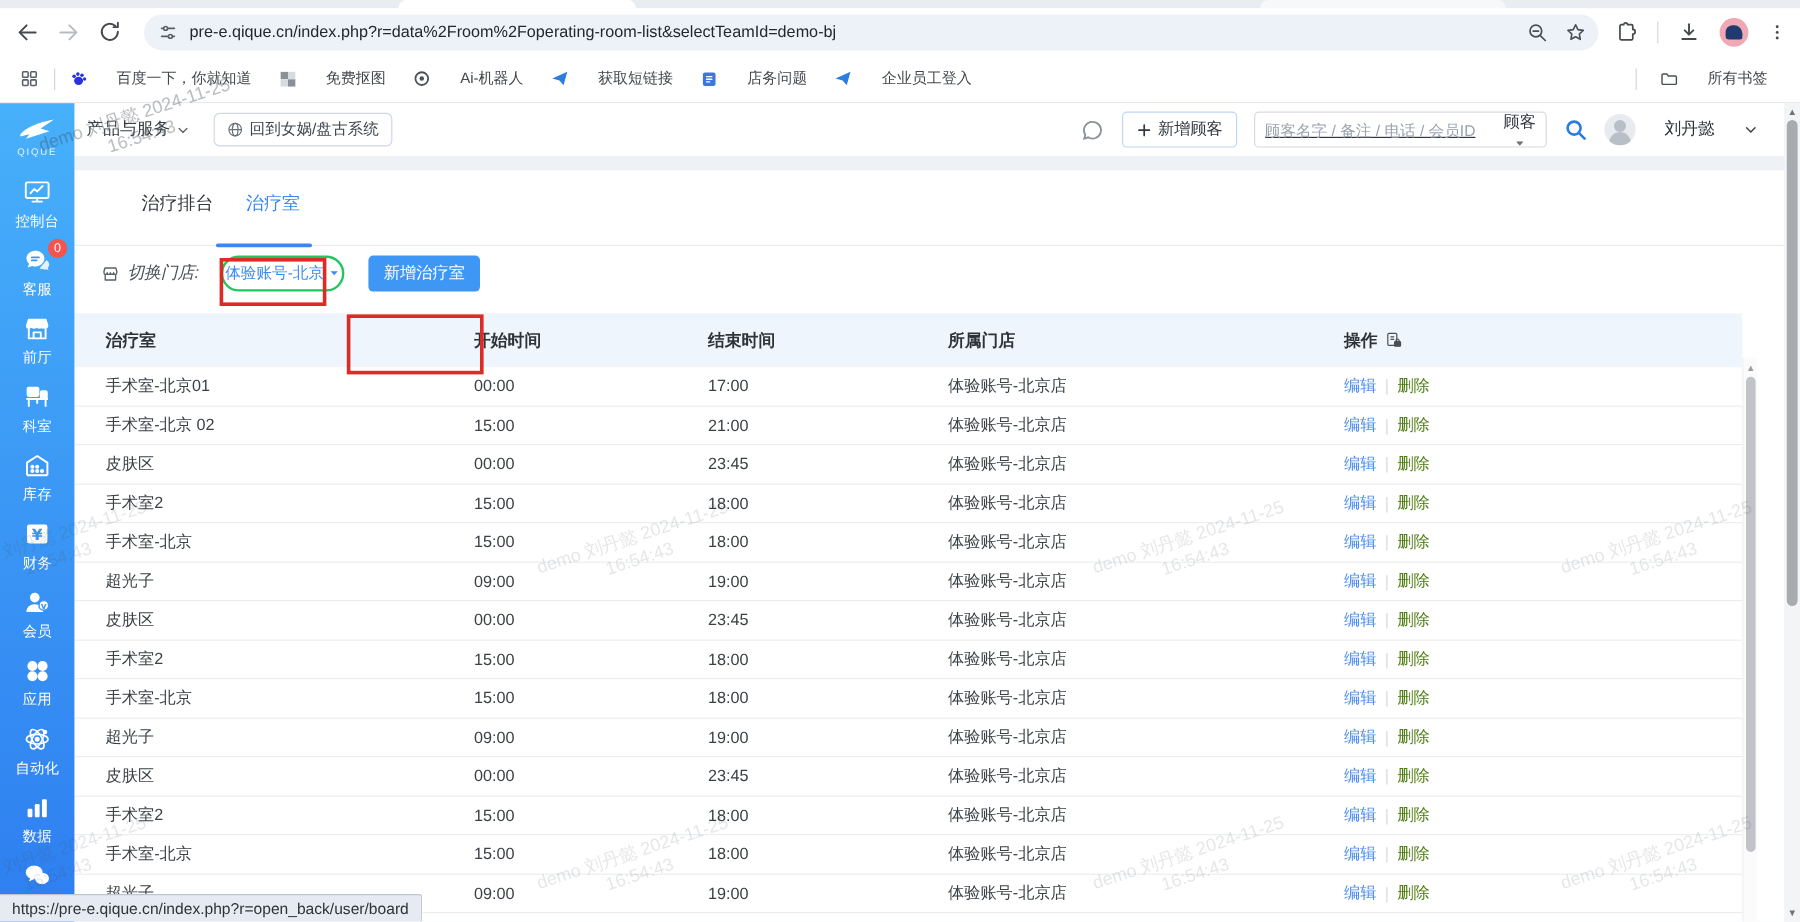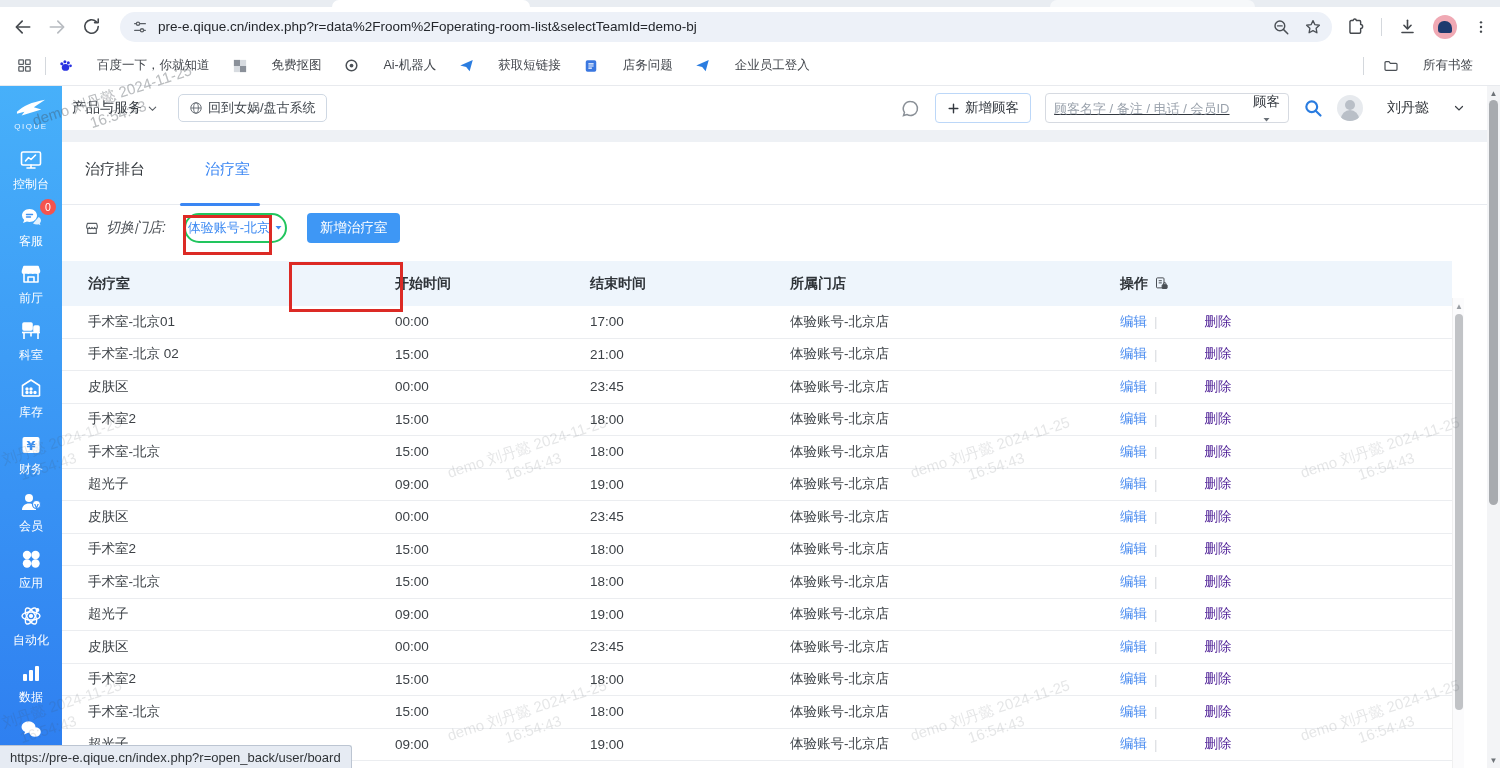--- a/index.html
+++ b/index.html
@@ -61,21 +61,21 @@
   .scope { font-size:13.5px; color:#33383f; display:flex; align-items:center; gap:4px; cursor:pointer; white-space:nowrap;flex-direction:column; }
   .searchgo { color:#2a7ce0; cursor:pointer; }
   .user { display:flex; align-items:center; gap:24px; font-size:14px; color:#2f3338; cursor:pointer; }
   .user .uavatar { width:26px; height:26px; border-radius:50%; background:#e7eaee; position:relative; overflow:hidden; }
   .user .uavatar i { position:absolute; left:8px; top:5px; width:10px; height:10px; border-radius:50%; background:#b9bfc7; }
   .user .uavatar b { position:absolute; left:4px; top:15px; width:18px; height:12px; border-radius:9px 9px 0 0; background:#b9bfc7; }
 
   .card { position:absolute; left:62px; top:56px; width:1425px; height:626px; background:#fff; }
   .tabs { position:relative; height:63px; border-bottom:1px solid #e8ebf0; }
   .tab { position:absolute; top:18px; font-size:15px; color:#32373c; cursor:pointer; }
-  .tab.t1 { left:23px;text-align:center; }
+  .tab.t1 { left:56px;text-align:center; }
   .tab.t2 { left:143px; color:#3a86f3; }
   .tabline { position:absolute; left:118px; bottom:-2px; width:80px; height:3px; background:#3a86f3; border-radius:2px; }
 
   .controls { position:relative; height:45px; display:flex; align-items:center; }
   .storelabel { margin-left:22px; display:flex; align-items:center; gap:6px; font-size:14px; color:#4a4f55;font-style:italic; }
   .storeselect { margin-left:18px; width:103px; height:30px; border:2px solid #22c55e; border-radius:15px;
     display:flex; align-items:center; justify-content:center; gap:4px; font-size:13px; color:#3d8af2;
     cursor:pointer; white-space:nowrap; overflow:hidden; }
   .addroom { margin-left:20px; height:30px; background:#3e97f5; border:0; border-radius:4px; color:#fff;
     font-size:13.5px; padding:0 13px; cursor:pointer; font-family:inherit; }
@@ -83,21 +83,21 @@
   .thead { margin-top:11px; height:45px; background:#eef5fc; display:grid;
     grid-template-columns:307px 195px 200px 330px auto; align-items:center; padding-left:26px;
     width:1390px; font-size:14px; font-weight:bold; color:#2e3338; }
   .thead .opcell { display:flex; align-items:center; gap:6px; }
   .tbody { width:1390px; }
   .trow { height:32.5px; display:grid; grid-template-columns:307px 195px 200px 330px auto;
     align-items:center; padding-left:26px; border-bottom:1px solid #ebedf0; font-size:13.5px; color:#3c4146; }
   .trow .actions { display:flex; align-items:center; gap:7px; }
   .trow a { cursor:pointer; text-decoration:none; }
   .trow .edit { color:#4a8cf0; }
-  .trow .del  { color:#4c1d95;margin-left:40px; }
+  .trow .del  { color:#4d7c0f; }
   .trow .sep  { color:#d9dce0; }
 
   
   .innerscroll { position:absolute; left:1390px; top:156px; width:12px; height:470px; background:#fbfbfc;
     border-left:1px solid #f0f0f0; }
   .innerscroll .arr { position:absolute; left:0; width:12px; height:12px; color:#9a9ea3; font-size:8px;
     display:flex; align-items:center; justify-content:center; }
   .innerscroll .thumb { position:absolute; left:2px; top:16px; width:8px; height:396px; background:#c1c3c6; border-radius:4px; }
 
   

